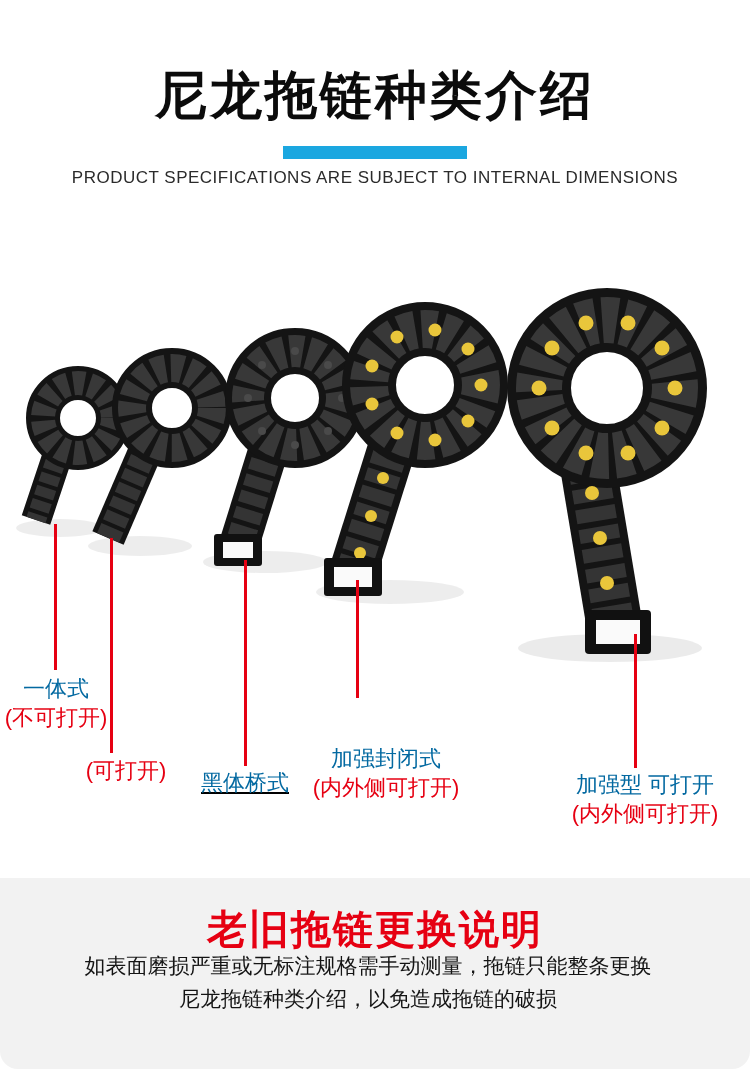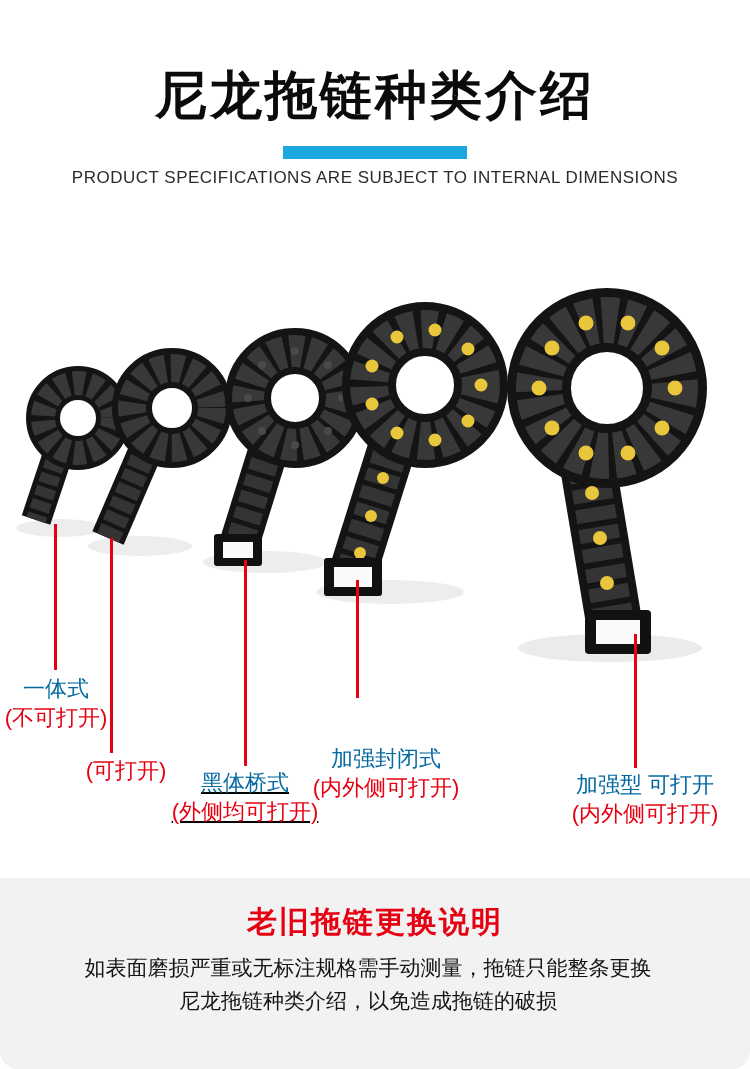--- a/index.html
+++ b/index.html
@@ -38,25 +38,25 @@
   .label-2{left:56px;top:756px;width:140px;}
   .label-3{left:160px;top:768px;width:170px;text-decoration:underline;}
   .label-4{left:306px;top:700px;width:160px;margin-top:44px;}
   .label-5{left:560px;top:770px;width:170px;}
   
   .footer{
     left:0;top:878px;width:750px;height:191px;background:#f2f2f2;
   }
   .footer-title{
     left:0;top:902px;width:750px;text-align:center;
-    font-size:30px;font-weight:800;color:#e60012;letter-spacing:2px;
+    font-size:40px;font-weight:800;color:#e60012;letter-spacing:2px;
   }
   .footer-body{
     left:0;top:952px;width:736px;text-align:center;
-    font-size:21px;color:#141414;line-height:1.55;
+    font-size:21px;color:#141414;line-height:1.55;font-family:Liberation Mono, monospace;
   }
 </style>
 </head>
 <body>
 
 <div id="page">
 
   <div class="abs main-title">尼龙拖链种类介绍</div>
   <div class="abs accent-bar"></div>
   <div class="abs subtitle">PRODUCT SPECIFICATIONS ARE SUBJECT TO INTERNAL DIMENSIONS</div>
@@ -162,21 +162,20 @@
 
   <div class="abs chain-label label-1">
     <div class="name">一体式</div>
     <div class="note">(不可打开)</div>
   </div>
   <div class="abs chain-label label-2">
     <div class="note">(可打开)</div>
   </div>
   <div class="abs chain-label label-3">
     <div class="name">黑体桥式</div>
-    <div class="note">(外侧均可打开)</div>
   </div>
   <div class="abs chain-label label-4">
     <div class="name">加强封闭式</div>
     <div class="note">(内外侧可打开)</div>
   </div>
   <div class="abs chain-label label-5">
     <div class="name">加强型 可打开</div>
     <div class="note">(内外侧可打开)</div>
   </div>
 

